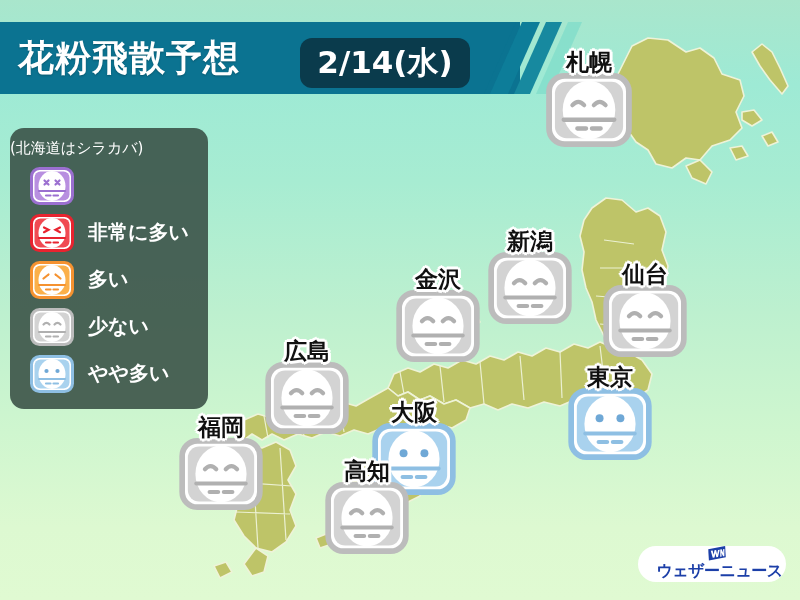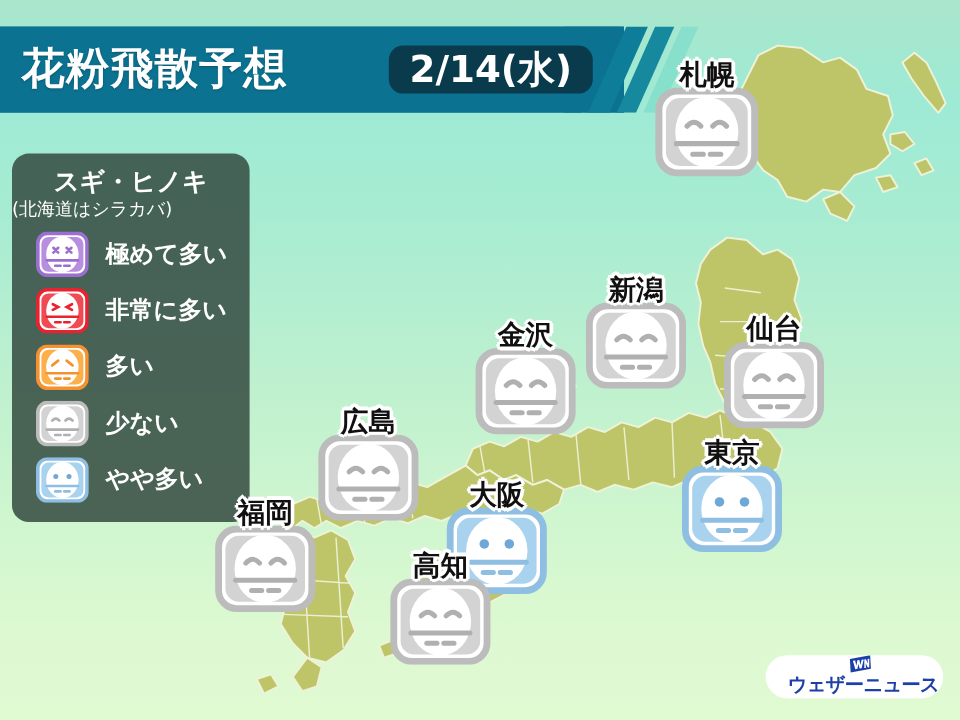--- a/index.html
+++ b/index.html
@@ -59,31 +59,30 @@
     letter-spacing: 1px;
     line-height: 56px;
     white-space: nowrap;
     text-shadow: 0 1px 2px rgba(0,0,0,0.25);
   }
   #date-badge {
     position: absolute;
     left: 300px; top: 38px;
     z-index: 23;
     width: 170px;
-    height: 40px;
+    height: 50px;
     border-radius: 12px;
     background: #0a3b4c;
     color: #ffffff;
     font-size: 31px;
     font-weight: bold;
     display: flex;
     align-items: center;
     justify-content: center;
     white-space: nowrap;
-    margin-left: 24px;
   }
 
   
   #legend {
     position: absolute;
     left: 10px; top: 128px;
     width: 198px;
     z-index: 25;
     border-radius: 14px;
     background: rgba(56,79,68,0.88);
@@ -237,36 +236,34 @@
   <svg id="header-slant" viewBox="0 0 120 72" xmlns="http://www.w3.org/2000/svg">
     <polygon points="0,0 46,0 14,72 0,72" fill="#0b7391"></polygon>
     <polygon points="52,0 70,0 38,72 20,72" fill="#0d7d99"></polygon>
     <polygon points="76,0 92,0 60,72 44,72" fill="#17899f"></polygon>
     <polygon points="98,0 112,0 80,72 66,72" fill="#7fdcc9" opacity="0.75"></polygon>
   </svg>
   <div id="header-title">花粉飛散予想</div>
   <div id="date-badge">2/14(水)</div>
 
   <div id="legend">
-    <div id="legend-title">スギ・ヒノキ</div>
     <div id="legend-sub">(北海道はシラカバ)</div>
 
     <div class="legend-row">
       <svg class="face" width="44" height="38" viewBox="0 0 44 38" xmlns="http://www.w3.org/2000/svg">
         <rect x="1.5" y="1.5" width="41" height="35" rx="8" fill="#ffffff" stroke="#9b6fd0" stroke-width="3"></rect>
         <rect x="4.5" y="4.5" width="35" height="29" rx="6" fill="#b88fe0"></rect>
         <ellipse cx="22" cy="19" rx="13.5" ry="15" fill="#ffffff"></ellipse>
         <g stroke="#9b6fd0" stroke-width="2.2" stroke-linecap="round">
           <path d="M14.5,13.5 L18.5,17.5 M18.5,13.5 L14.5,17.5"></path>
           <path d="M25.5,13.5 L29.5,17.5 M29.5,13.5 L25.5,17.5"></path>
           <path d="M9,24 L35,24"></path>
           <path d="M16,28.5 L20.5,28.5 M23.5,28.5 L28,28.5"></path>
         </g>
       </svg>
-      <span class="legend-label">極めて多い</span>
     </div>
 
     <div class="legend-row">
       <svg class="face" width="44" height="38" viewBox="0 0 44 38" xmlns="http://www.w3.org/2000/svg">
         <rect x="1.5" y="1.5" width="41" height="35" rx="8" fill="#ffffff" stroke="#e8232f" stroke-width="3"></rect>
         <rect x="4.5" y="4.5" width="35" height="29" rx="6" fill="#f04a52"></rect>
         <ellipse cx="22" cy="19" rx="13.5" ry="15" fill="#ffffff"></ellipse>
         <g stroke="#e8232f" stroke-width="2.2" stroke-linecap="round" fill="none">
           <path d="M14,13.5 L18.5,15.8 L14,18.2"></path>
           <path d="M30,13.5 L25.5,15.8 L30,18.2"></path>

